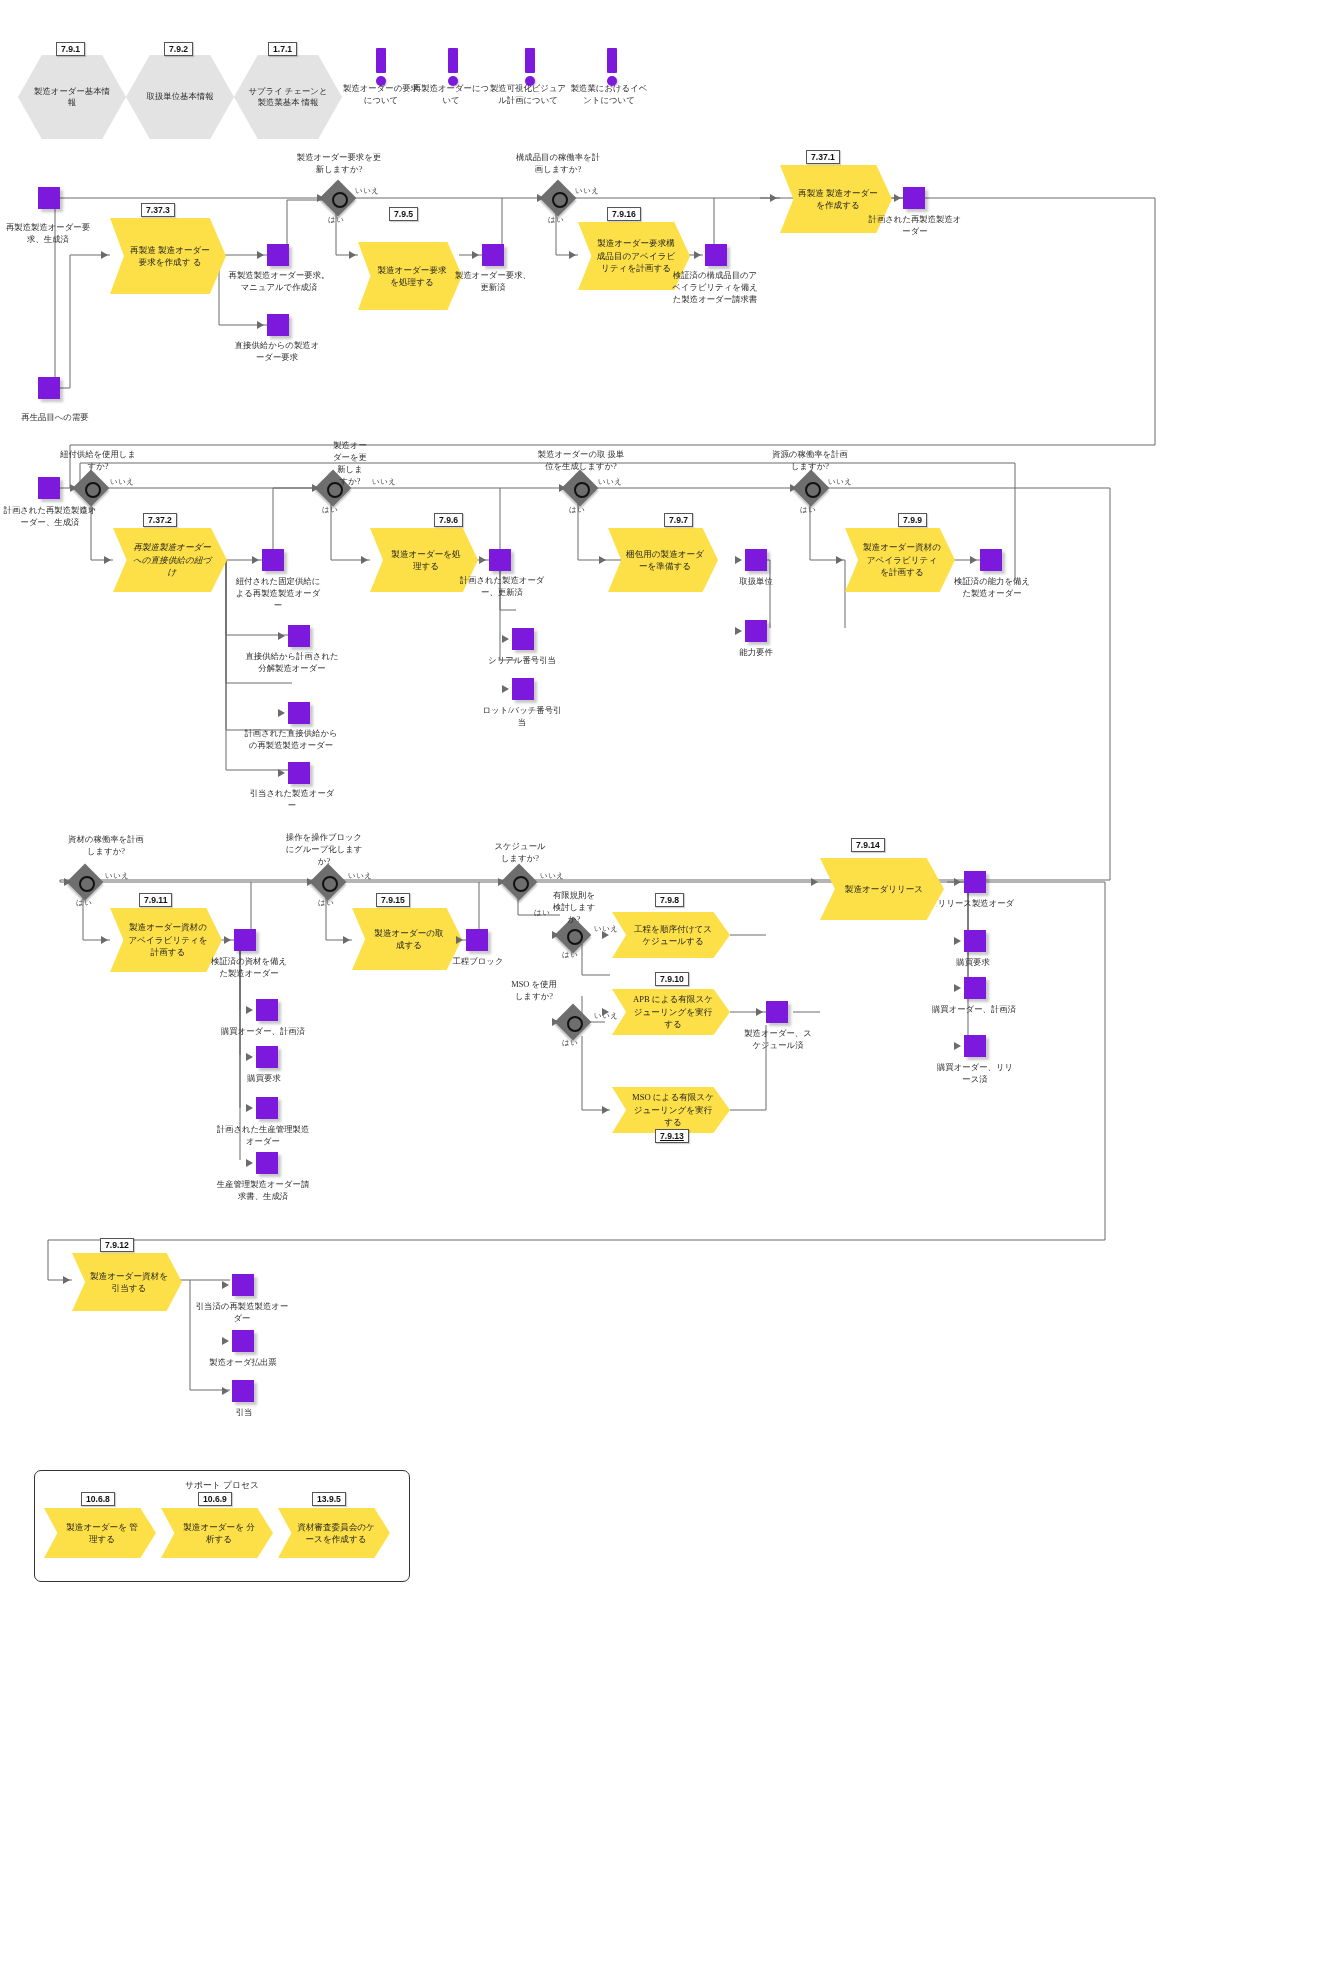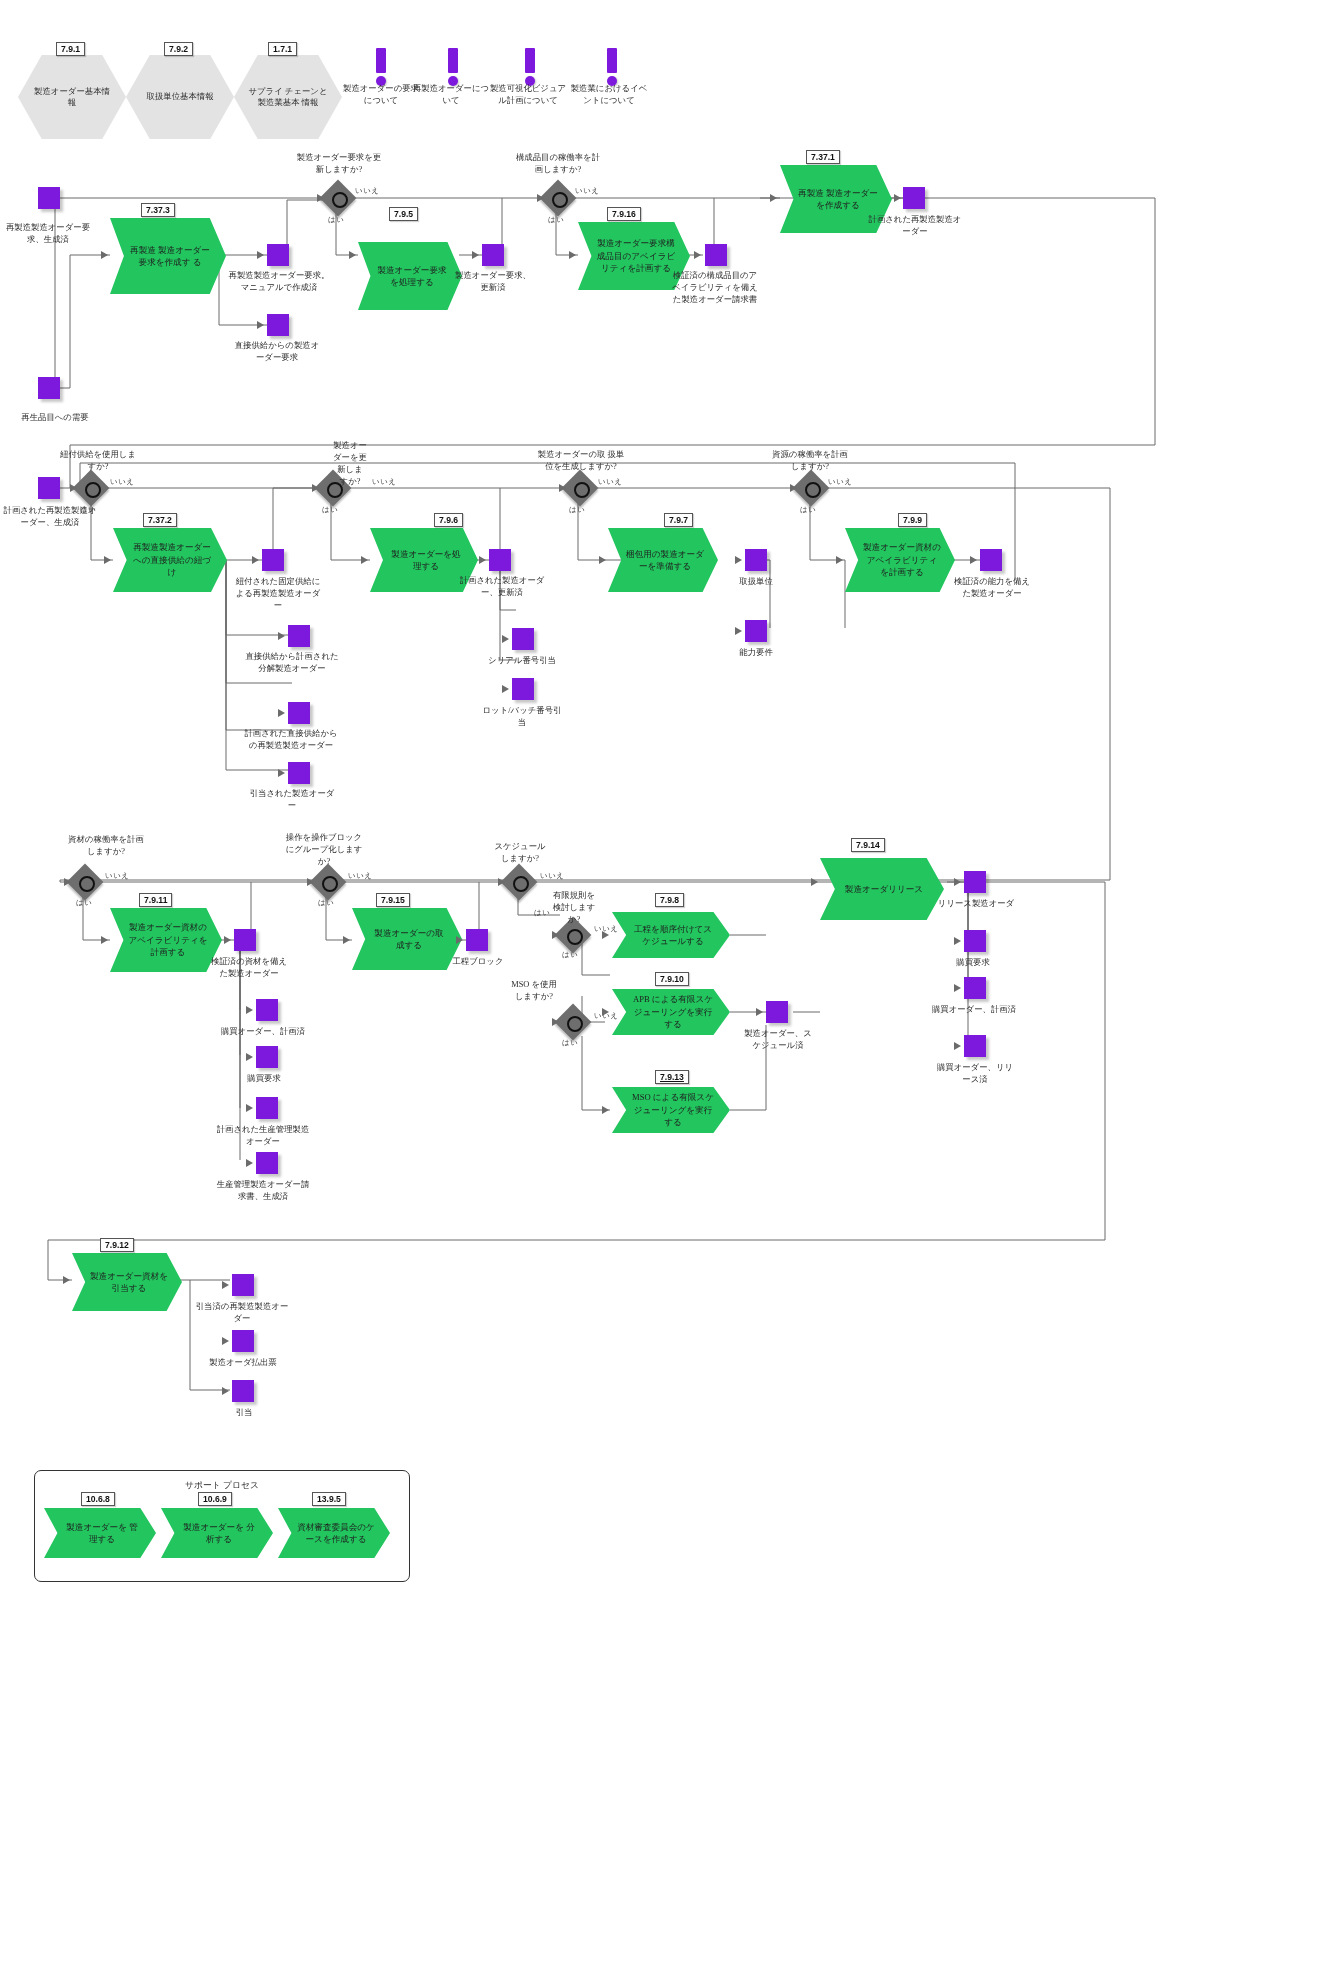--- a/index.html
+++ b/index.html
@@ -26,21 +26,21 @@
     position:absolute;width:108px;height:84px;
     background:#e3e3e3;
     clip-path:polygon(22% 0%,78% 0%,100% 50%,78% 100%,22% 100%,0% 50%);
     filter:drop-shadow(2px 2px 2px rgba(0,0,0,.25));
     display:flex;align-items:center;justify-content:center;text-align:center;
     font-size:8.4px;line-height:1.35;padding:0 12px;box-sizing:border-box;
     color:#2b2b2b;
   }
   
   .proc{
-    position:absolute;background:#22c55e;
+    position:absolute;background:#fde047;
     clip-path:polygon(0% 0%,86% 0%,100% 50%,86% 100%,0% 100%,12% 50%);
     filter:drop-shadow(2px 2px 2px rgba(0,0,0,.22));
     display:flex;align-items:center;justify-content:center;text-align:center;
     font-size:8.6px;line-height:1.45;box-sizing:border-box;
     padding:0 14px 0 18px;color:#1f1f1f;
   }
   
   .tag{
     position:absolute;background:#fdfdfd;border:1px solid #555;
     font-family:"Liberation Sans","DejaVu Sans",sans-serif;
@@ -264,21 +264,21 @@
   <div class="lbl" style="left:0px;top:505px;width:100px;">計画された再製造製造オーダー、生成済</div>
 
   <div class="dec" style="left:78px;top:475px;">
       <div class="dia"></div>
       <div class="ring"></div>
     </div>
   <div class="qlbl" style="left:58px;top:449px;width:80px;">紐付供給を使用しますか?</div>
   <div class="ylbl" style="left:110px;top:477px;">いいえ</div>
   <div class="ylbl" style="left:80px;top:505px;">はい</div>
 
-  <div class="proc" style="left:113px;top:528px;width:114px;height:64px;">
+  <div class="proc" style="left:113px;top:528px;width:114px;height:64px;font-style:italic;">
       <span>再製造製造オーダーへの直接供給の紐づ け</span>
     </div>
   <div class="tag" style="left:143px;top:513px;">7.37.2</div>
 
   <div class="node" style="left:262px;top:549px;"></div>
   <div class="lbl" style="left:233px;top:576px;width:90px;">紐付された固定供給による再製造製造オーダー</div>
   <div class="node" style="left:288px;top:625px;"></div>
   <div class="lbl" style="left:242px;top:651px;width:100px;">直接供給から計画された分解製造オーダー</div>
   <div class="node" style="left:288px;top:702px;"></div>
   <div class="lbl" style="left:243px;top:728px;width:96px;">計画された直接供給からの再製造製造オーダー</div>
@@ -406,21 +406,21 @@
   <div class="ylbl" style="left:562px;top:1038px;">はい</div>
 
   <div class="proc" style="left:612px;top:989px;width:118px;height:46px;">
       <span>APB による有限スケジューリングを実行する</span>
     </div>
   <div class="tag" style="left:655px;top:972px;">7.9.10</div>
 
   <div class="proc" style="left:612px;top:1087px;width:118px;height:46px;">
       <span>MSO による有限スケジューリングを実行する</span>
     </div>
-  <div class="tag" style="left:655px;top:1070px;text-decoration:underline;">7.9.13</div>
+  <div class="tag" style="left:655px;top:1129px;text-decoration:underline;">7.9.13</div>
 
   <div class="node" style="left:766px;top:1001px;"></div>
   <div class="lbl" style="left:740px;top:1028px;width:76px;">製造オーダー、スケジュール済</div>
 
   <div class="proc" style="left:820px;top:858px;width:124px;height:62px;">
       <span>製造オーダリリース</span>
     </div>
   <div class="tag" style="left:851px;top:838px;">7.9.14</div>
 
   <div class="node" style="left:964px;top:871px;"></div>

